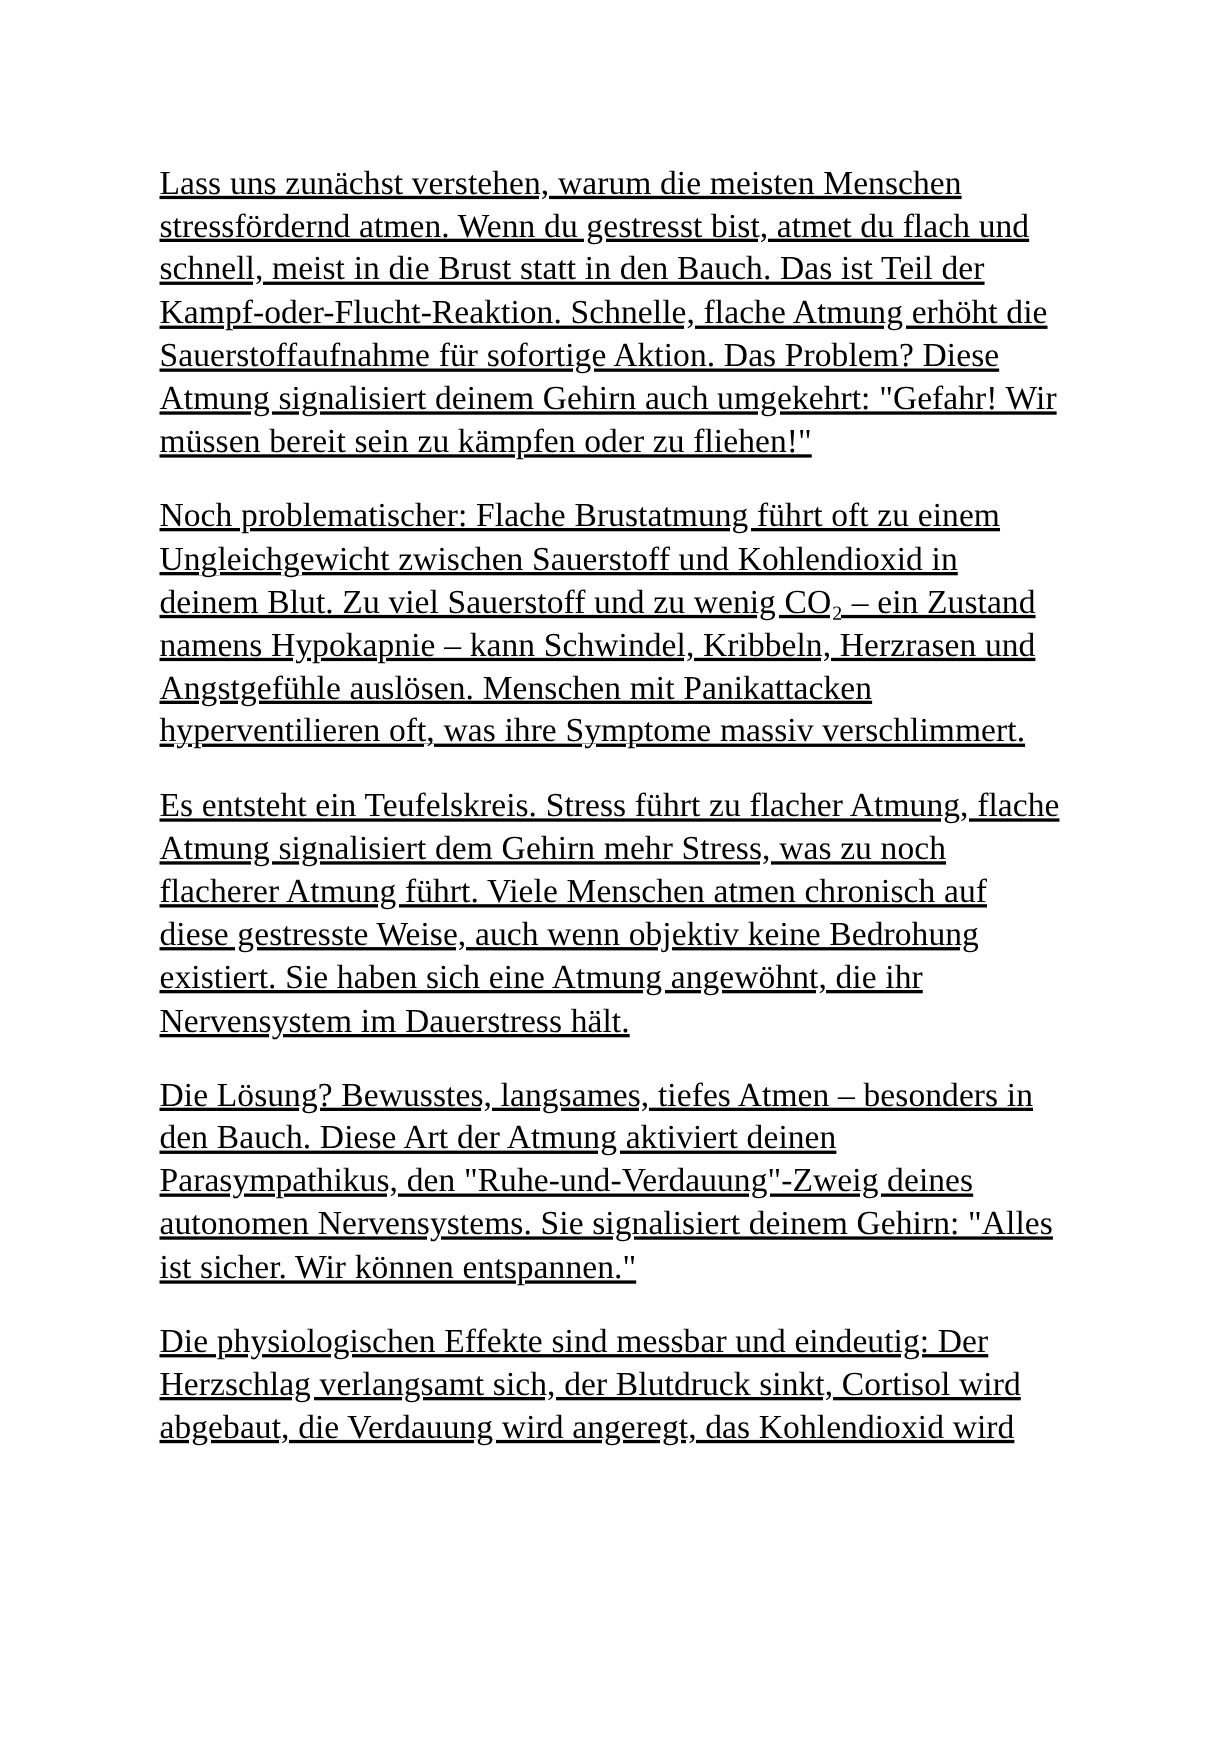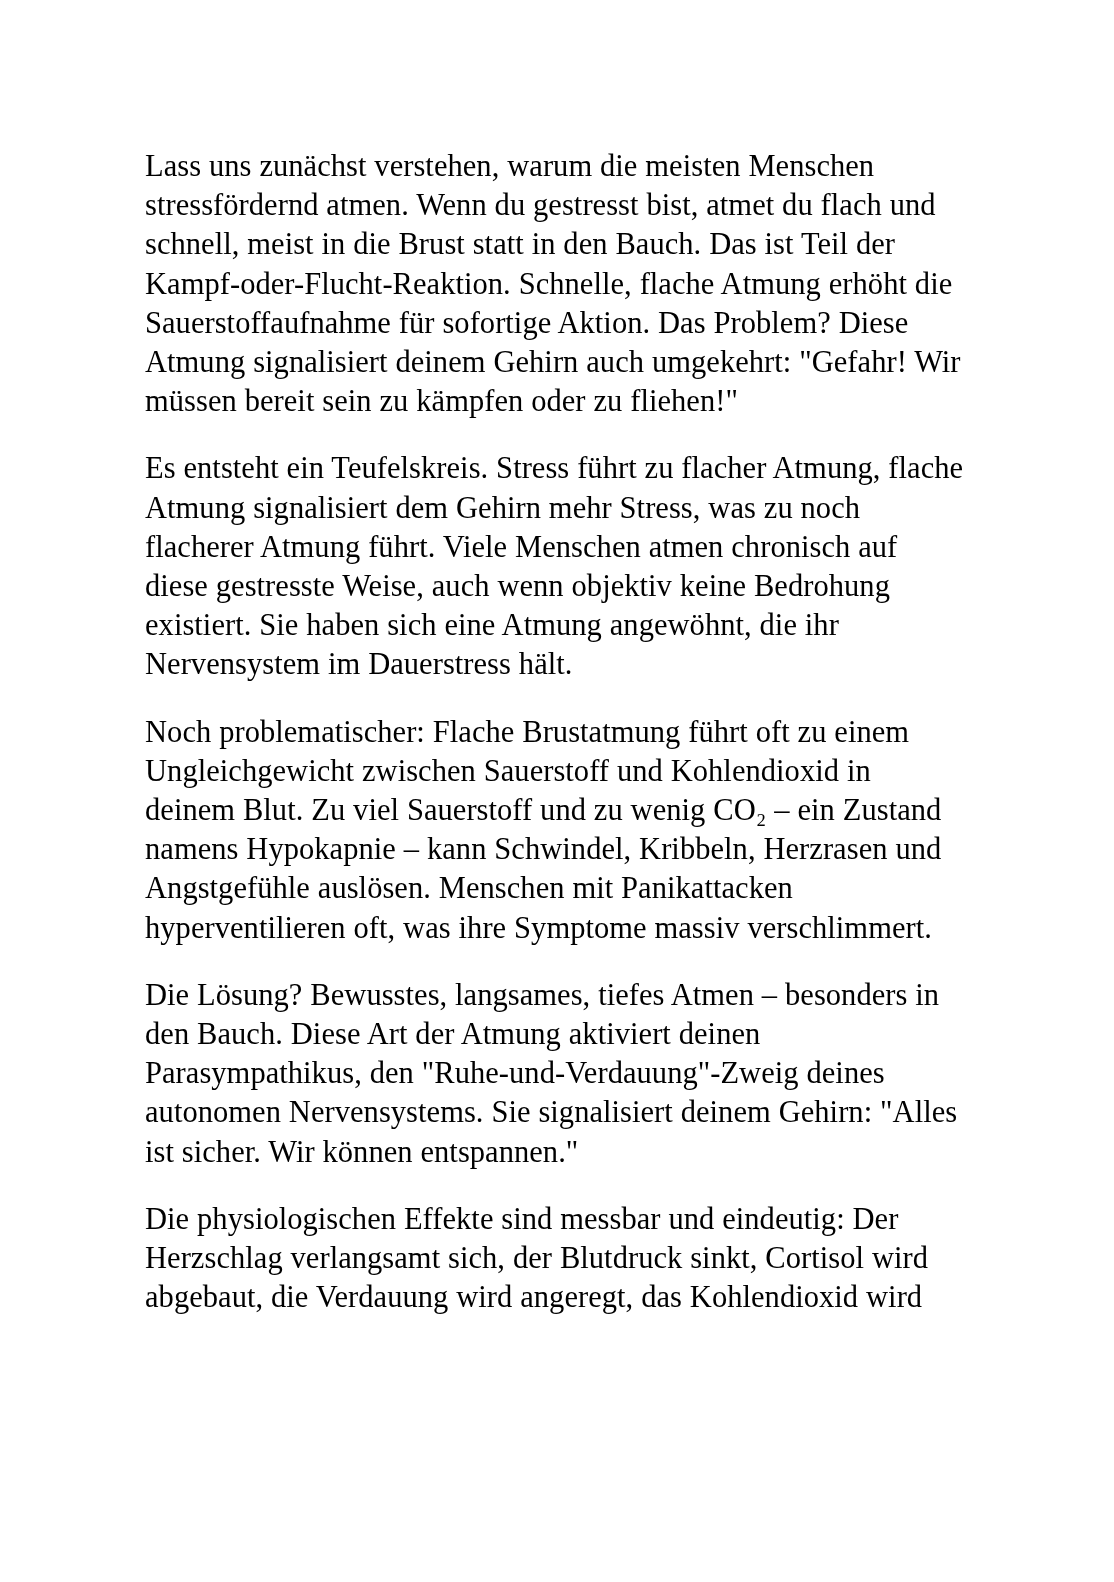--- a/index.html
+++ b/index.html
@@ -18,20 +18,21 @@
     height: 1582px;
     background: #ffffff;
     overflow: hidden;
     box-sizing: border-box;
   }
   .text-column {
     position: absolute;
     left: 145px;
     top: 147px;
     width: 820px;
+    text-decoration: underline;
   }
   .para {
     font-size: 30.5px;
     line-height: 39.2px;
     text-align: left;
     margin: 0 0 28px 0;
     letter-spacing: 0.05px;
     word-spacing: 0.2px;
     hyphens: none;
     -webkit-hyphens: none;
@@ -39,18 +40,18 @@
   .para:last-child {
     margin-bottom: 0;
   }
 </style>
 </head>
 <body>
 
 <div class="page">
   <div class="text-column">
     <p class="para">Lass uns zunächst verstehen, warum die meisten Menschen stressfördernd atmen. Wenn du gestresst bist, atmet du flach und schnell, meist in die Brust statt in den Bauch. Das ist Teil der Kampf-oder-Flucht-Reaktion. Schnelle, flache Atmung erhöht die Sauerstoffaufnahme für sofortige Aktion. Das Problem? Diese Atmung signalisiert deinem Gehirn auch umgekehrt: "Gefahr! Wir müssen bereit sein zu kämpfen oder zu fliehen!"</p>
+    <p class="para">Noch problematischer: Flache Brustatmung führt oft zu einem Ungleichgewicht zwischen Sauerstoff und Kohlendioxid in deinem Blut. Zu viel Sauerstoff und zu wenig CO₂ – ein Zustand namens Hypokapnie – kann Schwindel, Kribbeln, Herzrasen und Angstgefühle auslösen. Menschen mit Panikattacken hyperventilieren oft, was ihre Symptome massiv verschlimmert.</p>
     <p class="para">Es entsteht ein Teufelskreis. Stress führt zu flacher Atmung, flache Atmung signalisiert dem Gehirn mehr Stress, was zu noch flacherer Atmung führt. Viele Menschen atmen chronisch auf diese gestresste Weise, auch wenn objektiv keine Bedrohung existiert. Sie haben sich eine Atmung angewöhnt, die ihr Nervensystem im Dauerstress hält.</p>
-    <p class="para">Noch problematischer: Flache Brustatmung führt oft zu einem Ungleichgewicht zwischen Sauerstoff und Kohlendioxid in deinem Blut. Zu viel Sauerstoff und zu wenig CO₂ – ein Zustand namens Hypokapnie – kann Schwindel, Kribbeln, Herzrasen und Angstgefühle auslösen. Menschen mit Panikattacken hyperventilieren oft, was ihre Symptome massiv verschlimmert.</p>
     <p class="para">Die Lösung? Bewusstes, langsames, tiefes Atmen – besonders in den Bauch. Diese Art der Atmung aktiviert deinen Parasympathikus, den "Ruhe-und-Verdauung"-Zweig deines autonomen Nervensystems. Sie signalisiert deinem Gehirn: "Alles ist sicher. Wir können entspannen."</p>
     <p class="para">Die physiologischen Effekte sind messbar und eindeutig: Der Herzschlag verlangsamt sich, der Blutdruck sinkt, Cortisol wird abgebaut, die Verdauung wird angeregt, das Kohlendioxid wird</p>
   </div>
 </div>
 
 </body></html>

